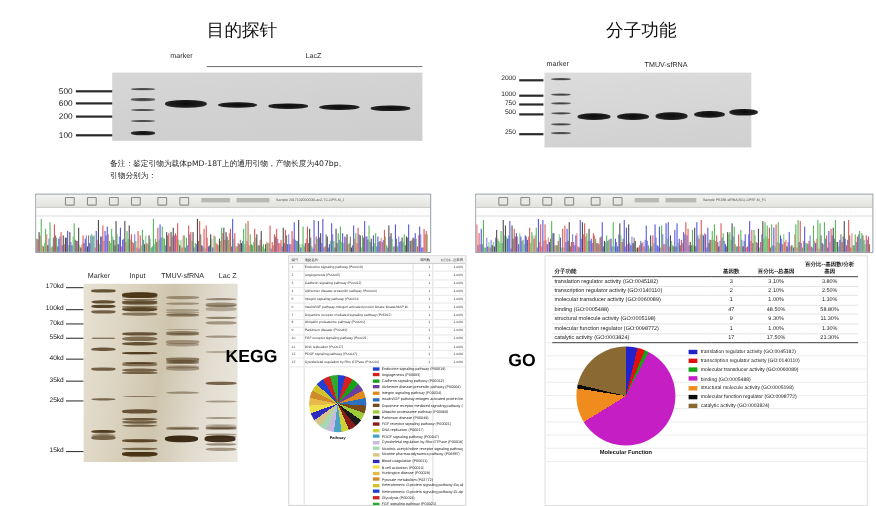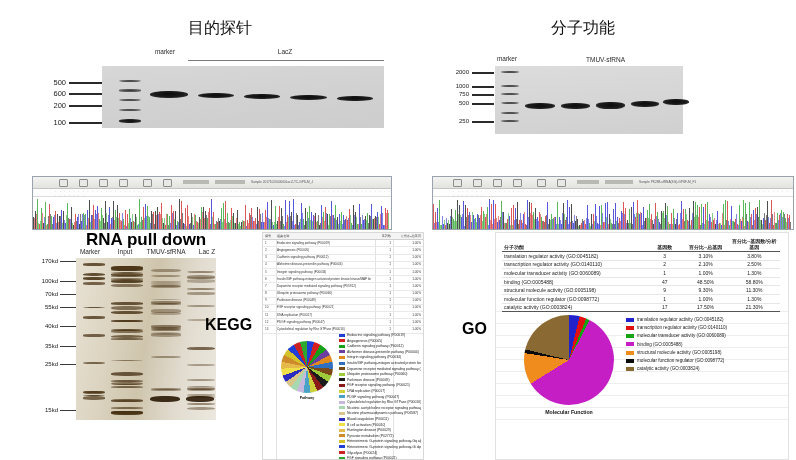--- a/index.html
+++ b/index.html
@@ -102,20 +102,22 @@
 
     <div class="band" style="left:48px;top:25px;width:38px;height:7px;"></div>
     <div class="band" style="left:96px;top:26.5px;width:36px;height:5.5px;"></div>
     <div class="band" style="left:142px;top:27.5px;width:36px;height:5px;"></div>
     <div class="band" style="left:188px;top:28.5px;width:37px;height:5.5px;"></div>
     <div class="band" style="left:235px;top:30px;width:36px;height:5px;"></div>
   </div>
 </div>
 
 <div class="abs caption" style="left:100px;top:144px;width:320px;">
+  <div>备注：鉴定引物为载体pMD-18T上的通用引物，产物长度为407bp。</div>
+  <div>引物分别为：</div>
 </div>
 
 <div class="abs" style="left:551px;top:18px;">分子功能</div>
 
 <div class="gel-wrap" style="left:455px;top:55px;width:300px;height:85px;">
   <div class="lane-head" style="left:32px;top:0px;width:40px;">marker</div>
   <div class="lane-head" style="left:78px;top:1px;width:145px;">TMUV-sfRNA</div>
   <div class="lane-rule" style="left:78px;top:12px;width:145px;"></div>
 
   <div class="ladder-label" style="left:-10px;top:14px;width:24px;font-size:6px;">2000</div>
@@ -891,21 +893,20 @@
       <div class="peak" style="left:352px;height:10.8px;background:#22a022;opacity:.75"></div>
       <div class="peak" style="left:353px;height:7.0px;background:#22a022;opacity:.55"></div>
       <div class="peak" style="left:354px;height:15.0px;background:#d02020;opacity:.75"></div>
       <div class="peak" style="left:355px;height:10.9px;background:#1f1fd0;opacity:.55"></div>
       <div class="peak" style="left:356px;height:14.0px;background:#d02020;opacity:.75"></div>
       <div class="peak" style="left:357px;height:7.3px;background:#111111;opacity:.55"></div>
     </div>
 </div>
 
 <div class="panel" style="left:72px;top:230px;width:210px;height:228px;">
-  <div class="rna-title" style="position:absolute;left:14px;top:0px;">RNA pull down</div>
 
   <div class="lane-head" style="left:0px;top:18px;width:36px;">Marker</div>
   <div class="lane-head" style="left:38px;top:18px;width:30px;">Input</div>
   <div class="lane-head" style="left:70px;top:18px;width:48px;">TMUV-sfRNA</div>
   <div class="lane-head" style="left:120px;top:18px;width:30px;">Lac Z</div>
 
   <div class="ladder-label" style="left:-44px;top:28px;width:30px;font-size:6px;">170kd</div>
   <div class="ladder-tick" style="left:-12px;top:31px;width:16px;height:1px;background:#3a3a3a;"></div>
   <div class="ladder-label" style="left:-44px;top:48px;width:30px;font-size:6px;">100kd</div>
   <div class="ladder-tick" style="left:-12px;top:51px;width:16px;height:1px;background:#3a3a3a;"></div>

